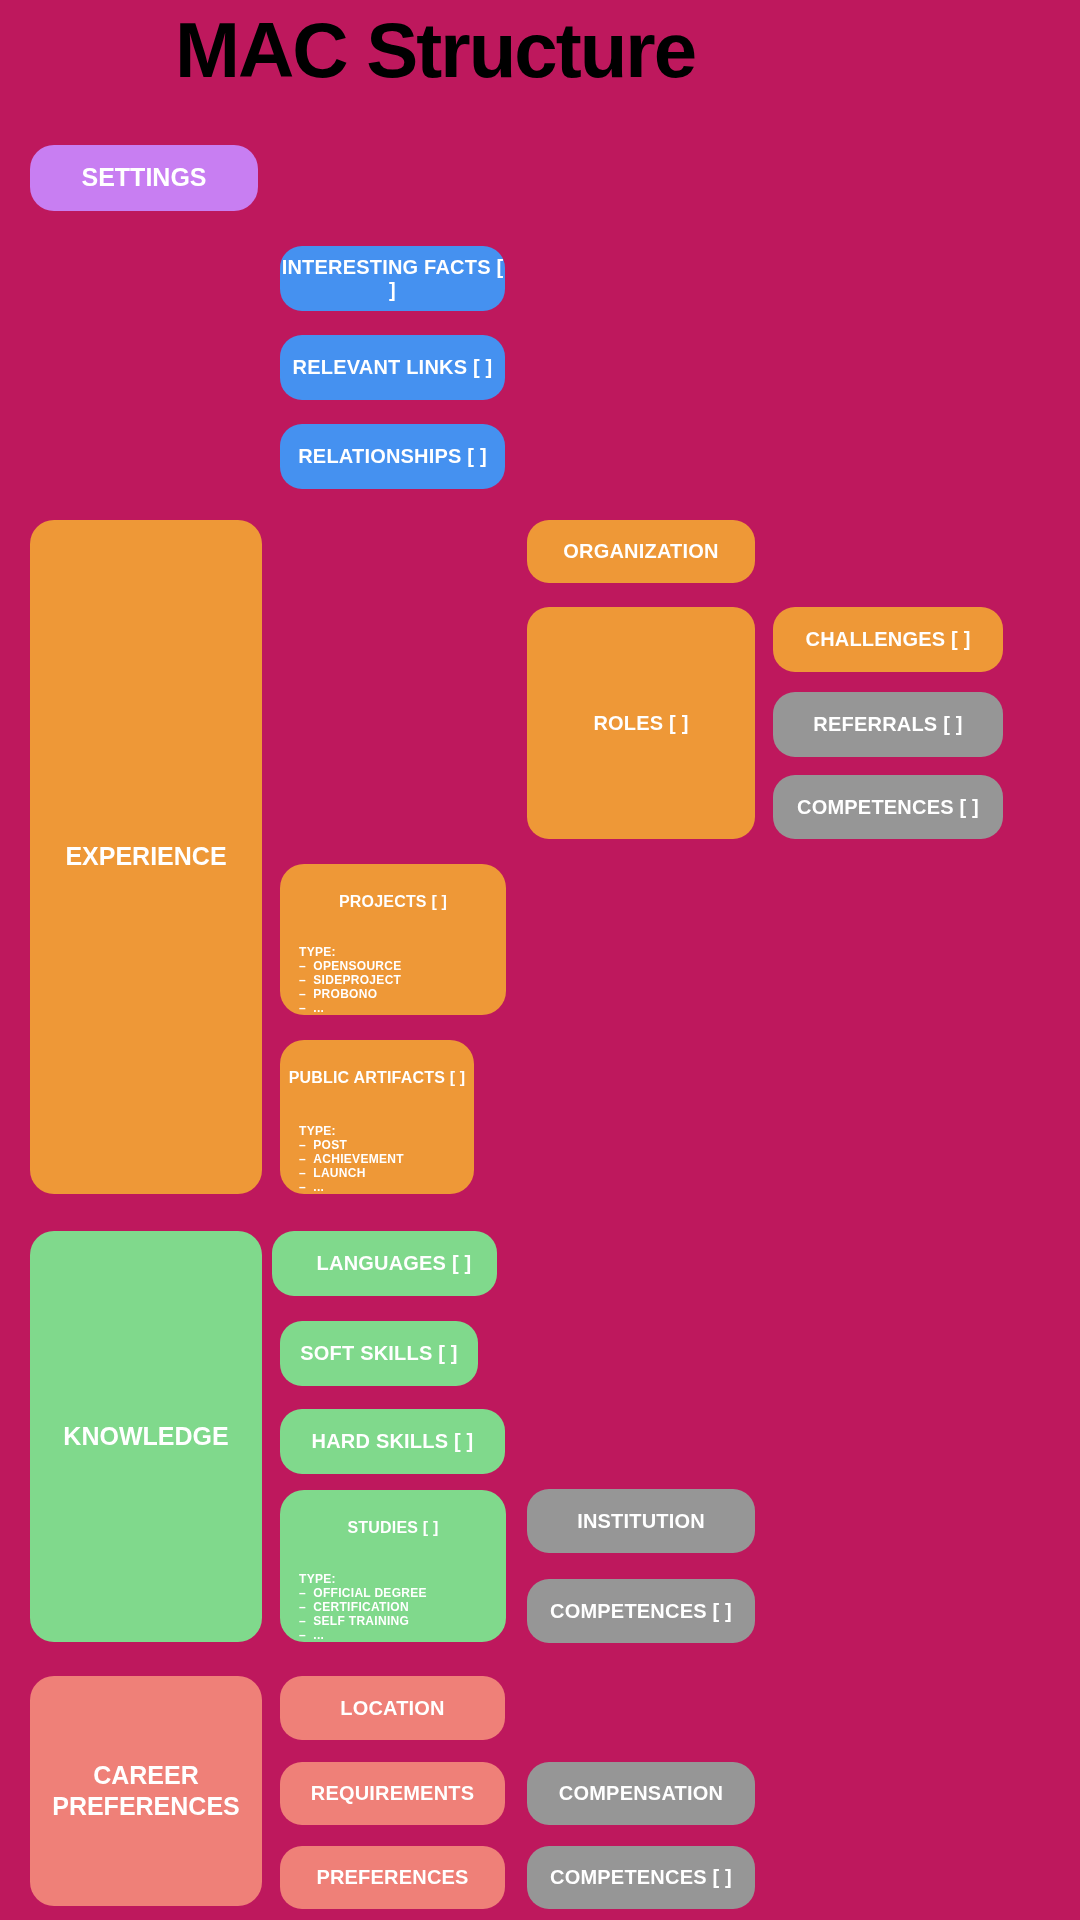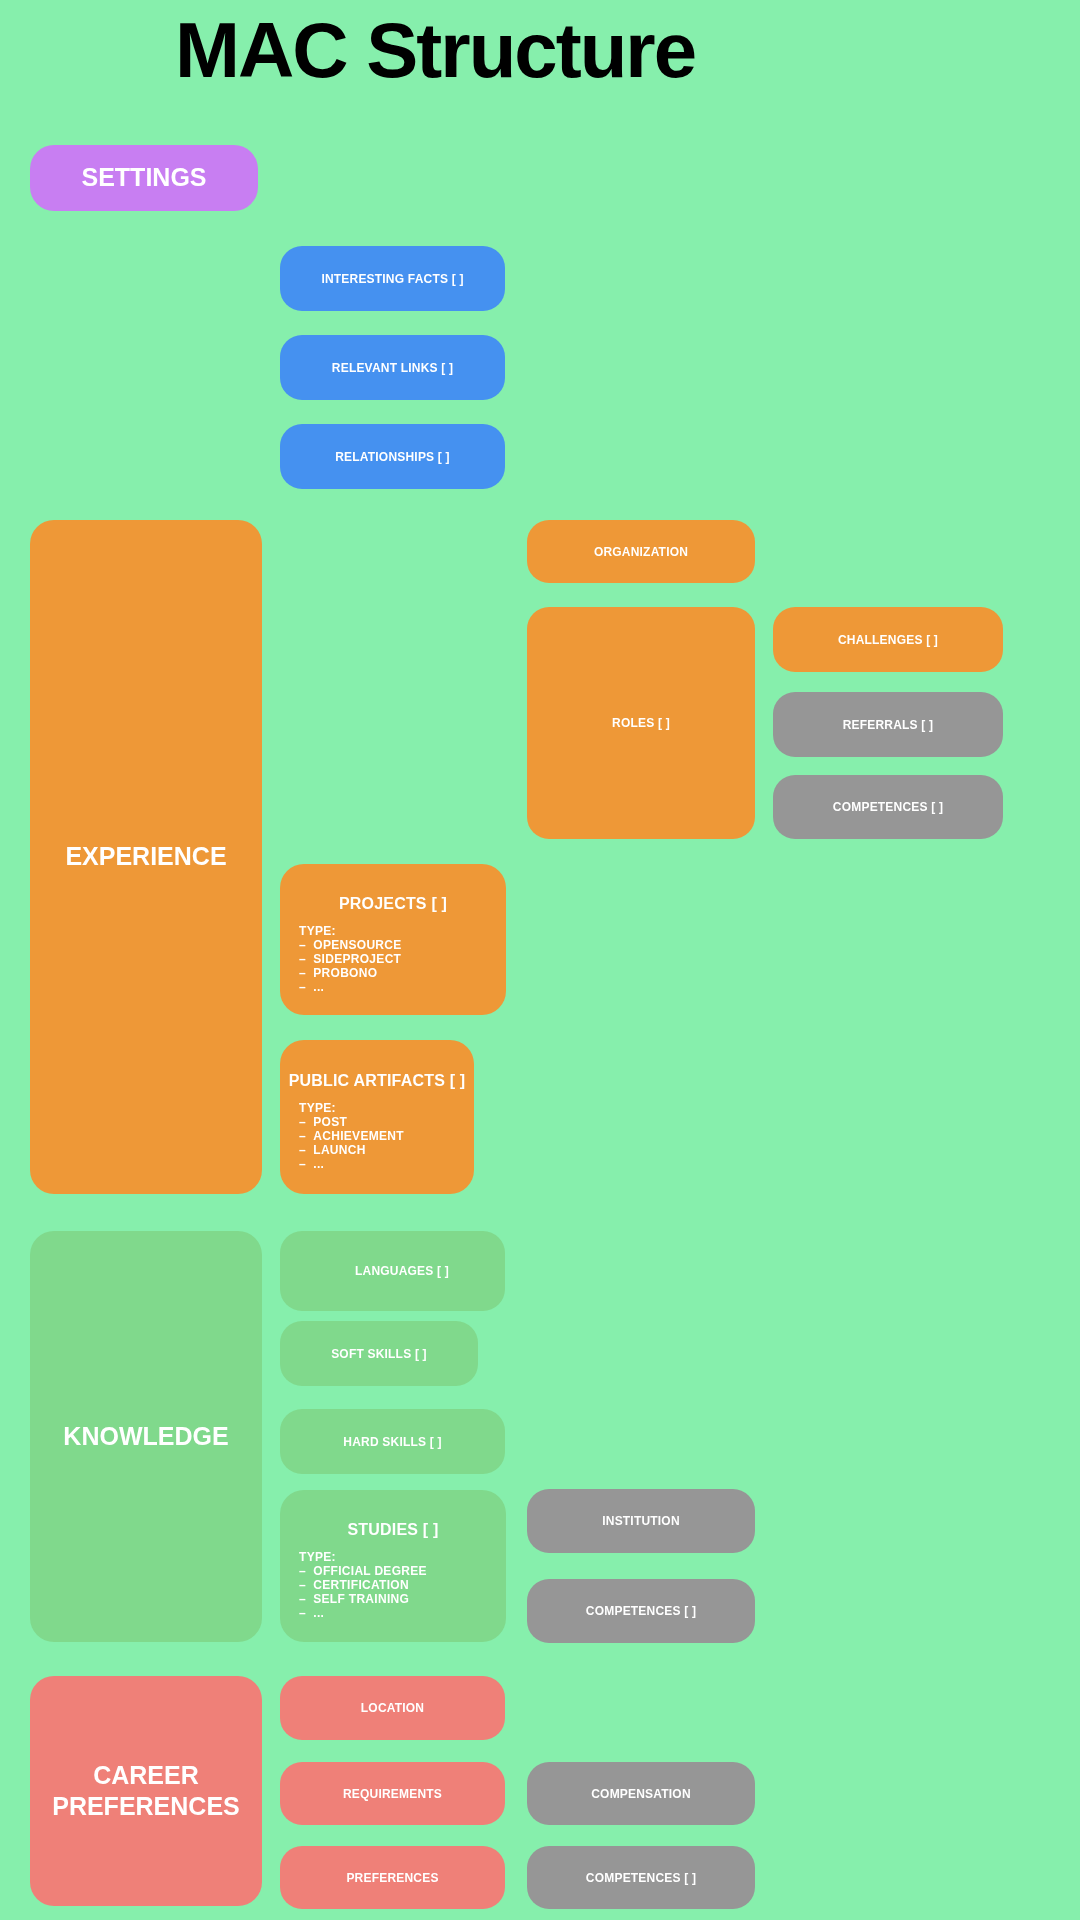--- a/index.html
+++ b/index.html
@@ -7,21 +7,21 @@
     padding: 0;
     background: #ffffff;
     width: 1080px;
     height: 1920px;
     overflow: hidden;
   }
   .canvas {
     position: relative;
     width: 1080px;
     height: 1920px;
-    background: #86efac;
+    background: #be185d;
     font-family: "Liberation Sans", sans-serif;
   }
   .title {
     position: absolute;
     left: 0;
     top: 0;
     width: 870px;
     margin: 0;
     text-align: center;
     font-size: 78px;
@@ -35,35 +35,35 @@
     border-radius: 24px;
     color: #ffffff;
     font-weight: bold;
     display: flex;
     align-items: center;
     justify-content: center;
     text-align: center;
     box-sizing: border-box;
   }
   .parent { font-size: 25px; line-height: 1.25; padding: 0 14px; }
-  .child  { font-size: 12px; letter-spacing: 0.2px; border-radius: 22px; }
+  .child  { font-size: 20px; letter-spacing: 0.2px; border-radius: 22px; }
 
   .c-purple { background: #c87ef2; }
   .c-blue   { background: #4591f0; }
   .c-orange { background: #ee9837; }
   .c-green  { background: #80d98c; }
   .c-salmon { background: #ef8078; }
   .c-gray   { background: #969696; }
 
   
   .listblock {
     flex-direction: column;
     align-items: stretch;
-    justify-content: center;
-    padding-top: 9px;
+    justify-content: space-between;
+    padding-top: 29px;
   }
   .listblock .hd {
     font-size: 16px;
     letter-spacing: 0.2px;
     text-align: center;
   }
   .typelist {
     text-align: left;
     margin: 11px 0 0 19px;
     font-size: 12px;
@@ -84,21 +84,21 @@
   #jobs           { left: 280px; top: 520px;  width: 225px; height: 331px; }
   #organization   { left: 527px; top: 520px;  width: 228px; height: 63px; }
   #roles          { left: 527px; top: 607px;  width: 228px; height: 232px; }
   #challenges     { left: 773px; top: 607px;  width: 230px; height: 65px; }
   #referrals      { left: 773px; top: 692px;  width: 230px; height: 65px; text-align: right; }
   #roles-competences { left: 773px; top: 775px; width: 230px; height: 64px; }
   #projects       { left: 280px; top: 864px;  width: 226px; height: 151px; }
   #artifacts      { left: 280px; top: 1040px; width: 194px; height: 154px; }
 
   #knowledge      { left: 30px;  top: 1231px; width: 232px; height: 411px; }
-  #languages      { left: 280px; top: 1231px; width: 225px; height: 80px; padding-left: 19px; }
+  #languages      { left: 272px; top: 1231px; width: 225px; height: 65px; padding-left: 19px; }
   #softskills     { left: 280px; top: 1321px; width: 198px; height: 65px; }
   #hardskills     { left: 280px; top: 1409px; width: 225px; height: 65px; }
   #studies        { left: 280px; top: 1490px; width: 226px; height: 152px; }
   #institution    { left: 527px; top: 1489px; width: 228px; height: 64px; text-align: right; }
   #studies-competences { left: 527px; top: 1579px; width: 228px; height: 64px; }
 
   #career         { left: 30px;  top: 1676px; width: 232px; height: 230px; }
   #location       { left: 280px; top: 1676px; width: 225px; height: 64px; }
   #requirements   { left: 280px; top: 1762px; width: 225px; height: 63px; }
   #preferences    { left: 280px; top: 1846px; width: 225px; height: 63px; }

